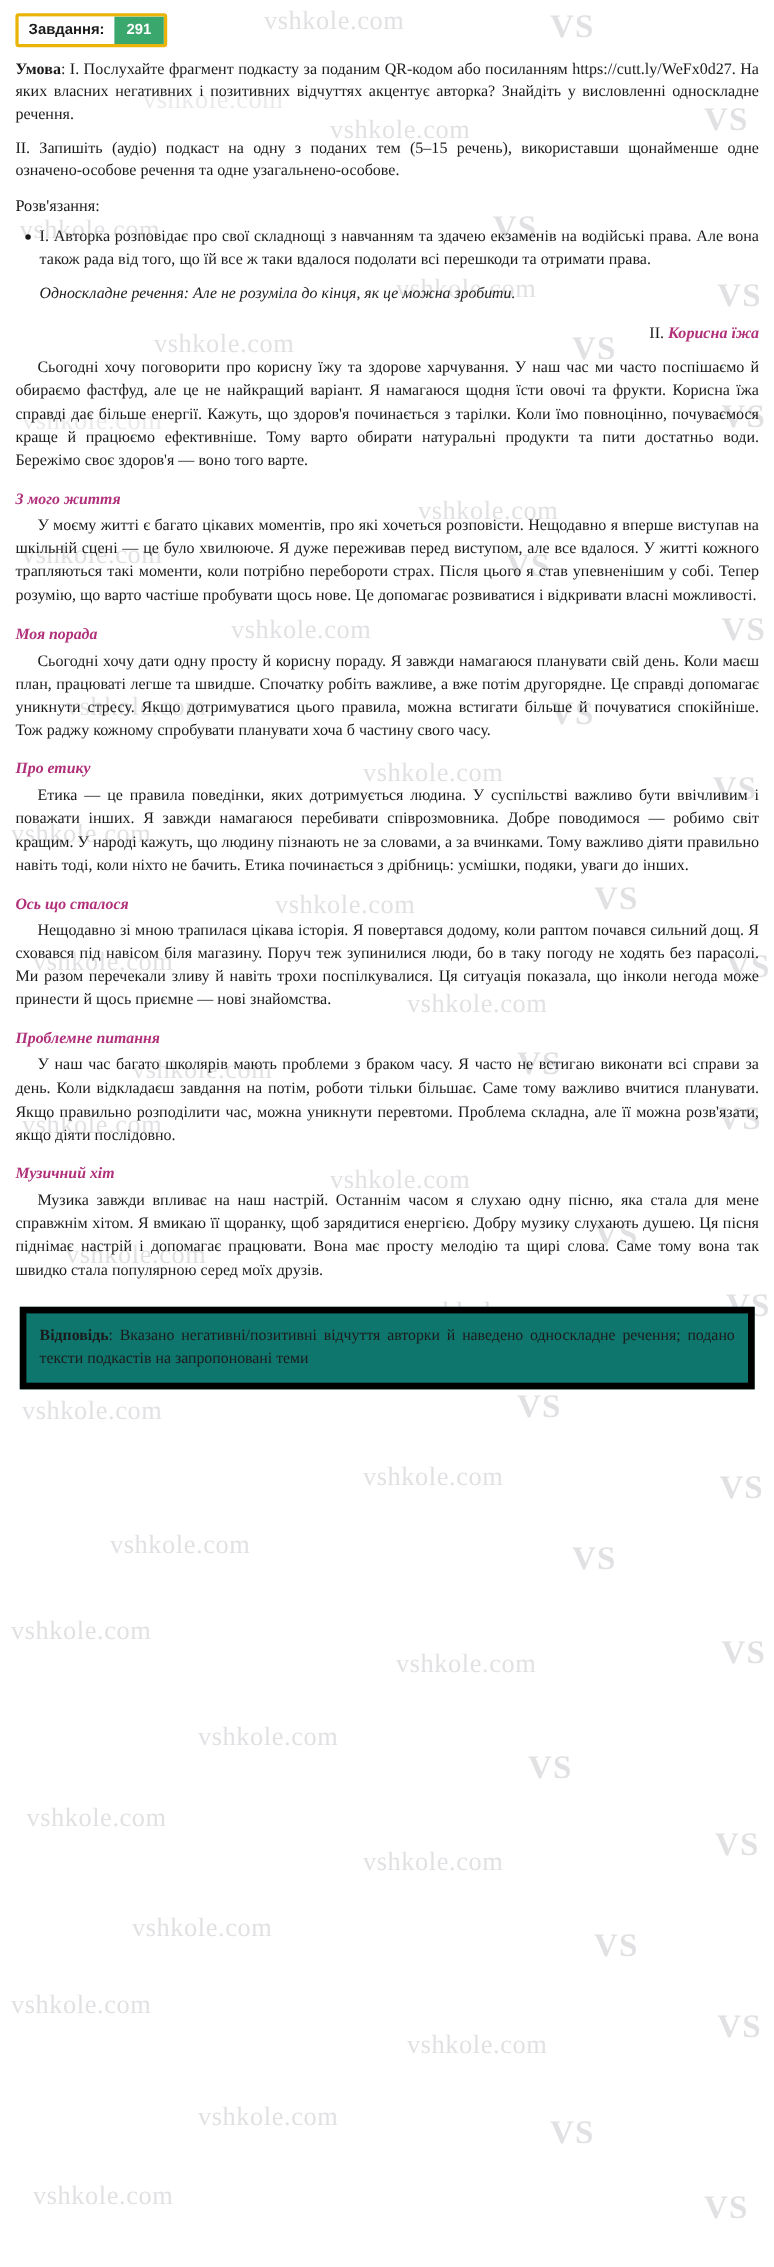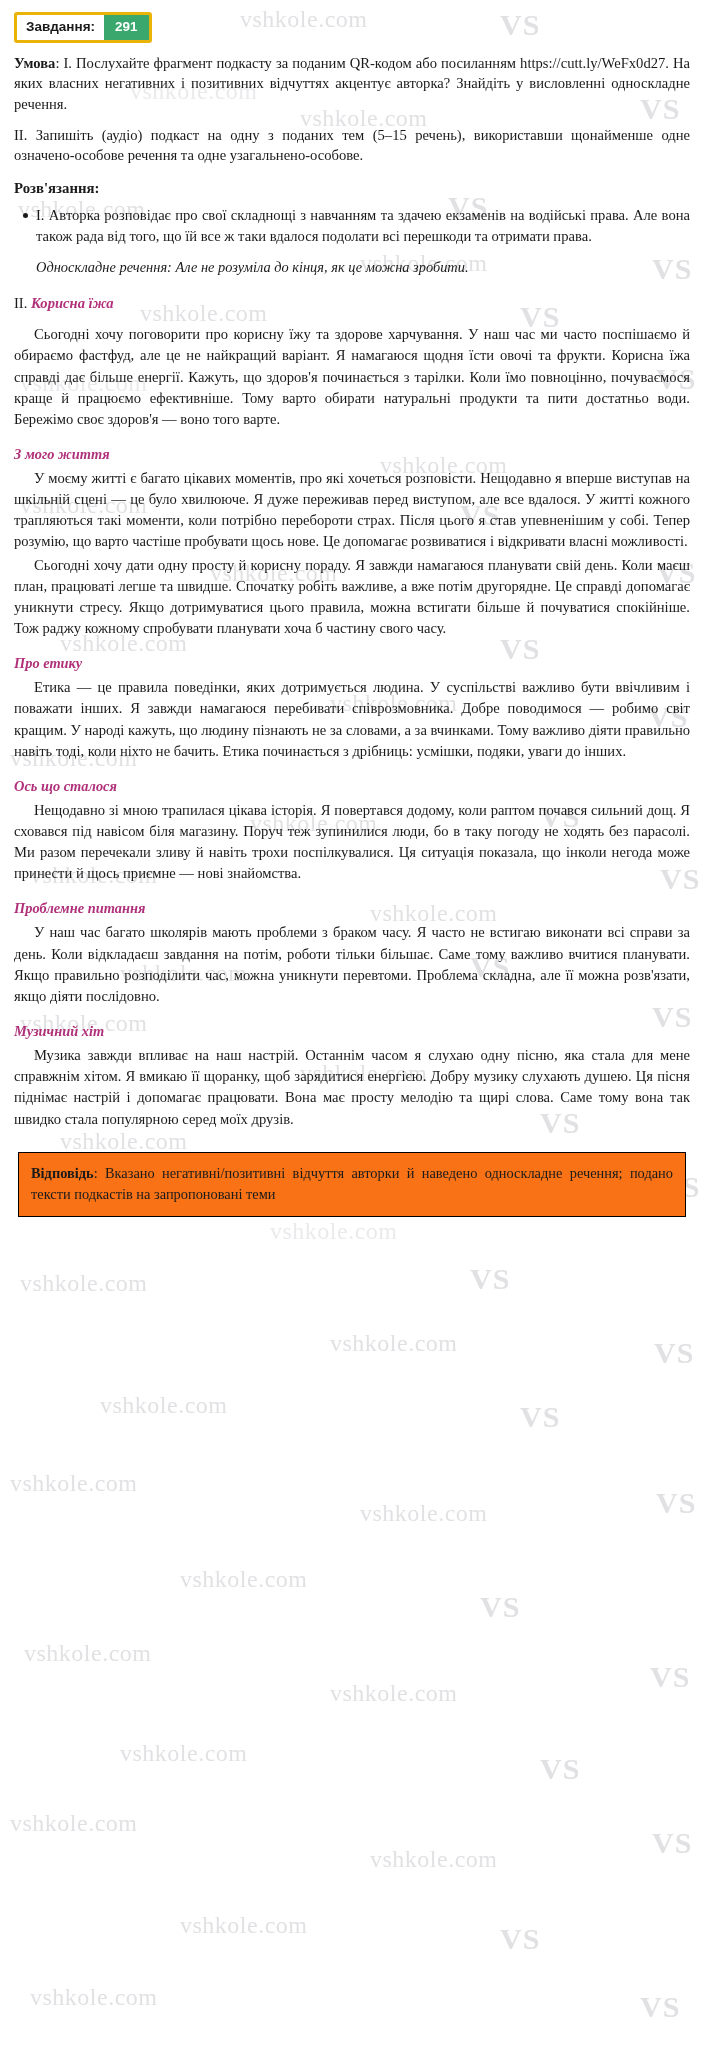--- a/index.html
+++ b/index.html
@@ -87,21 +87,21 @@
     margin: 0 0 10px 0;
     font-size: 14.6px;
     line-height: 1.42;
     text-align: justify;
   }
   .lead-label { font-weight: 700; }
 
   .section-head {
     margin: 14px 0 8px 0;
     font-size: 14.8px;
-    font-weight: 700;
+    font-weight: 400;
   }
 
   ul.answers {
     margin: 0 0 0 0;
     padding-left: 22px;
     list-style: none;
   }
   ul.answers > li {
     position: relative;
     margin-bottom: 4px;
@@ -122,20 +122,21 @@
     font-size: 14.4px;
     line-height: 1.42;
     margin: 6px 0 10px 0;
     text-align: justify;
   }
 
   .part2-title {
     font-size: 14.6px;
     line-height: 1.45;
     margin: 16px 0 10px 0;
+    text-align: right;
   }
   .part2-title .topic {
     font-style: italic;
     font-weight: 700;
     color: #b0307a;
   }
 
   .topic-head {
     font-style: italic;
     font-weight: 700;
@@ -147,22 +148,22 @@
   .para-indent {
     margin: 0 0 2px 0;
     font-size: 14.6px;
     line-height: 1.45;
     text-align: justify;
     text-indent: 20px;
   }
 
   .answer-box {
     margin: 22px 4px 0 4px;
-    border: 1px solid #000000;
-    background: #f97316;
+    border: 6px solid #000000;
+    background: #0f766e;
     padding: 10px 12px 12px 12px;
   }
   .answer-box p {
     margin: 0;
     font-size: 14.4px;
     line-height: 1.45;
     text-align: justify;
   }
   .answer-box .ans-label { font-weight: 700; }
 </style>
@@ -255,20 +256,21 @@
       </li>
     </ul>
 
     <p class="part2-title"><span>II. </span><span class="topic">Корисна їжа</span></p>
 
     <p class="para-indent">Сьогодні хочу поговорити про корисну їжу та здорове харчування. У наш час ми часто поспішаємо й обираємо фастфуд, але це не найкращий варіант. Я намагаюся щодня їсти овочі та фрукти. Корисна їжа справді дає більше енергії. Кажуть, що здоров'я починається з тарілки. Коли їмо повноцінно, почуваємося краще й працюємо ефективніше. Тому варто обирати натуральні продукти та пити достатньо води. Бережімо своє здоров'я — воно того варте.</p>
 
     <p class="topic-head">З мого життя</p>
     <p class="para-indent">У моєму житті є багато цікавих моментів, про які хочеться розповісти. Нещодавно я вперше виступав на шкільній сцені — це було хвилююче. Я дуже переживав перед виступом, але все вдалося. У житті кожного трапляються такі моменти, коли потрібно перебороти страх. Після цього я став упевненішим у собі. Тепер розумію, що варто частіше пробувати щось нове. Це допомагає розвиватися і відкривати власні можливості.</p>
 
+    <p class="topic-head">Моя порада</p>
     <p class="para-indent">Сьогодні хочу дати одну просту й корисну пораду. Я завжди намагаюся планувати свій день. Коли маєш план, працюваті легше та швидше. Спочатку робіть важливе, а вже потім другорядне. Це справді допомагає уникнути стресу. Якщо дотримуватися цього правила, можна встигати більше й почуватися спокійніше. Тож раджу кожному спробувати планувати хоча б частину свого часу.</p>
 
     <p class="topic-head">Про етику</p>
     <p class="para-indent">Етика — це правила поведінки, яких дотримується людина. У суспільстві важливо бути ввічливим і поважати інших. Я завжди намагаюся перебивати співрозмовника. Добре поводимося — робимо світ кращим. У народі кажуть, що людину пізнають не за словами, а за вчинками. Тому важливо діяти правильно навіть тоді, коли ніхто не бачить. Етика починається з дрібниць: усмішки, подяки, уваги до інших.</p>
 
     <p class="topic-head">Ось що сталося</p>
     <p class="para-indent">Нещодавно зі мною трапилася цікава історія. Я повертався додому, коли раптом почався сильний дощ. Я сховався під навісом біля магазину. Поруч теж зупинилися люди, бо в таку погоду не ходять без парасолі. Ми разом перечекали зливу й навіть трохи поспілкувалися. Ця ситуація показала, що інколи негода може принести й щось приємне — нові знайомства.</p>
 
     <p class="topic-head">Проблемне питання</p>
     <p class="para-indent">У наш час багато школярів мають проблеми з браком часу. Я часто не встигаю виконати всі справи за день. Коли відкладаєш завдання на потім, роботи тільки більшає. Саме тому важливо вчитися планувати. Якщо правильно розподілити час, можна уникнути перевтоми. Проблема складна, але її можна розв'язати, якщо діяти послідовно.</p>

